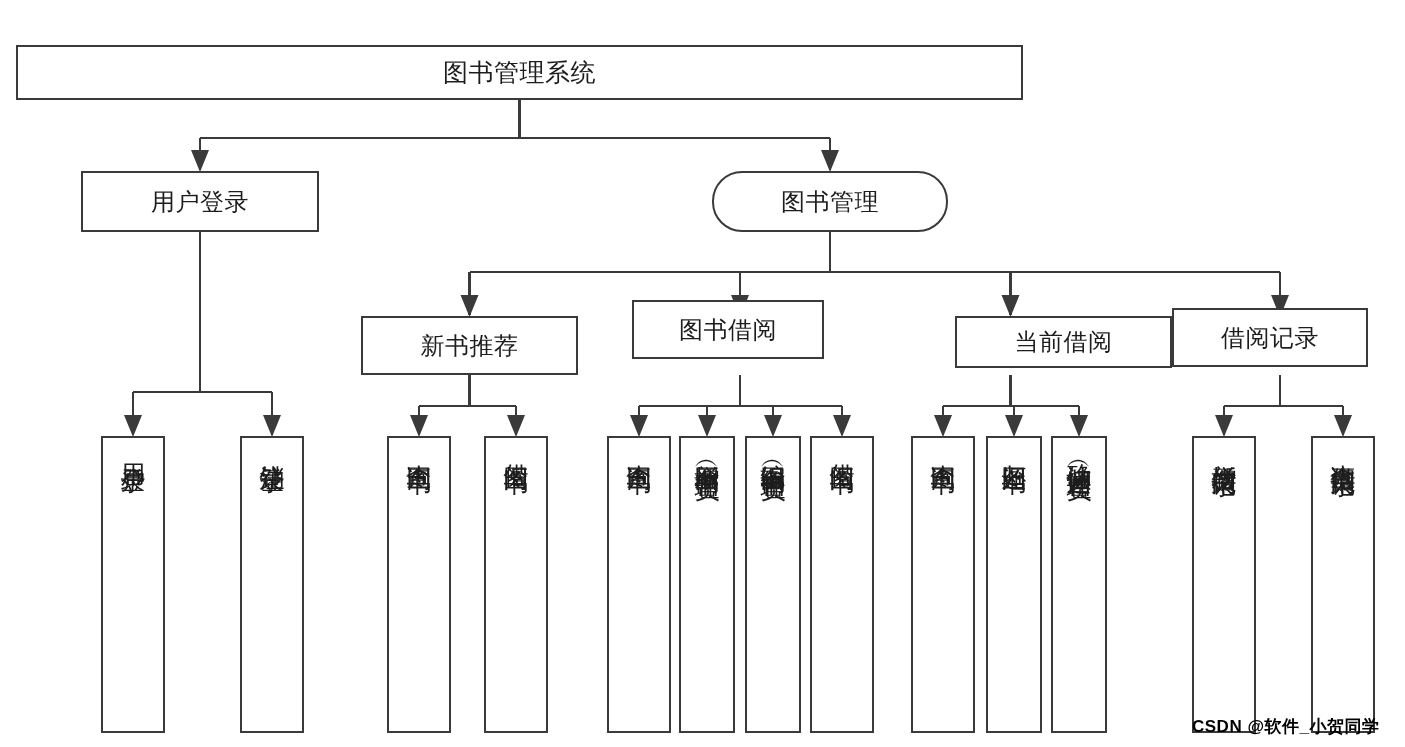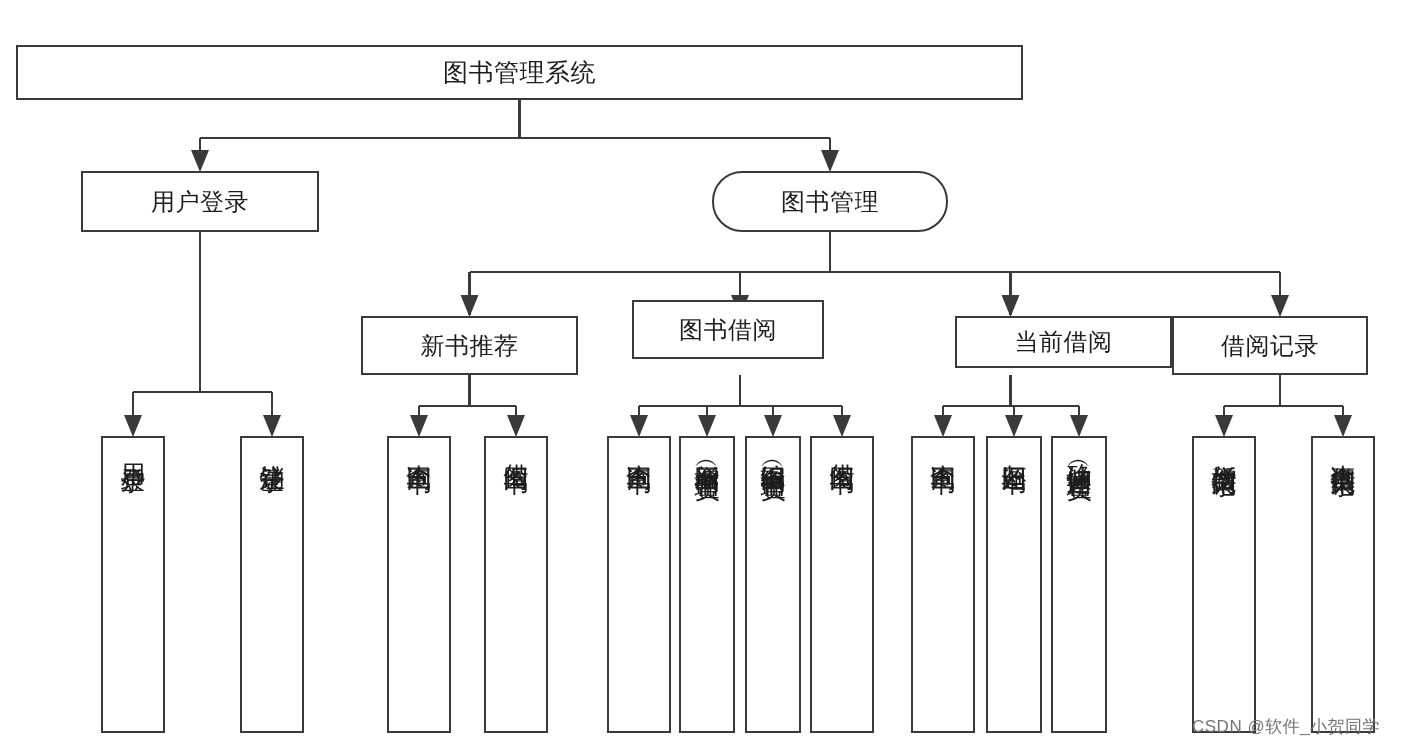--- a/index.html
+++ b/index.html
@@ -57,24 +57,25 @@
   .node.vert .label {
     writing-mode: vertical-rl;
     text-orientation: upright;
     font-size: 25px;
     line-height: 1.0;
     letter-spacing: 2px;
     max-height: 100%;
   }
   .watermark {
     position: absolute;
-    color: #737373;
+    color: #000000;
     font-size: 17px;
     white-space: nowrap;
     letter-spacing: 0.5px;
+    font-weight: bold;
   }
 </style>
 </head>
 <body>
 
 <div id="canvas">
   <svg id="wires" viewBox="0 0 1405 747" xmlns="http://www.w3.org/2000/svg">
       <line x1="519.5" y1="68" x2="519.5" y2="138" stroke="#3a3a3a" stroke-width="2.6" shape-rendering="crispEdges"></line>
       <line x1="200" y1="138" x2="830" y2="138" stroke="#3a3a3a" stroke-width="2.6" shape-rendering="crispEdges"></line>
       <line x1="200" y1="138" x2="200" y2="170" stroke="#3a3a3a" stroke-width="2.6" shape-rendering="crispEdges"></line>
@@ -140,21 +141,21 @@
       </div>
       <div class="node horiz" style="left: 361px; top: 316px; width: 217px; height: 59px;">
         <span class="label">新书推荐</span>
       </div>
       <div class="node horiz" style="left: 632px; top: 300px; width: 192px; height: 59px; justify-content: center;">
         <span class="label">图书借阅</span>
       </div>
       <div class="node horiz" style="left: 955px; top: 316px; width: 217px; height: 52px;">
         <span class="label">当前借阅</span>
       </div>
-      <div class="node horiz" style="left: 1172px; top: 316px; width: 196px; height: 59px;">
+      <div class="node horiz" style="left: 1172px; top: 308px; width: 196px; height: 59px;">
         <span class="label">借阅记录</span>
       </div>
       <div class="node vert" style="left: 101px; top: 436px; width: 64px; height: 297px;">
         <span class="label">用户登录</span>
       </div>
       <div class="node vert" style="left: 240px; top: 436px; width: 64px; height: 297px;">
         <span class="label">注销登录</span>
       </div>
       <div class="node vert" style="left: 387px; top: 436px; width: 64px; height: 297px;">
         <span class="label">查询图书</span>

